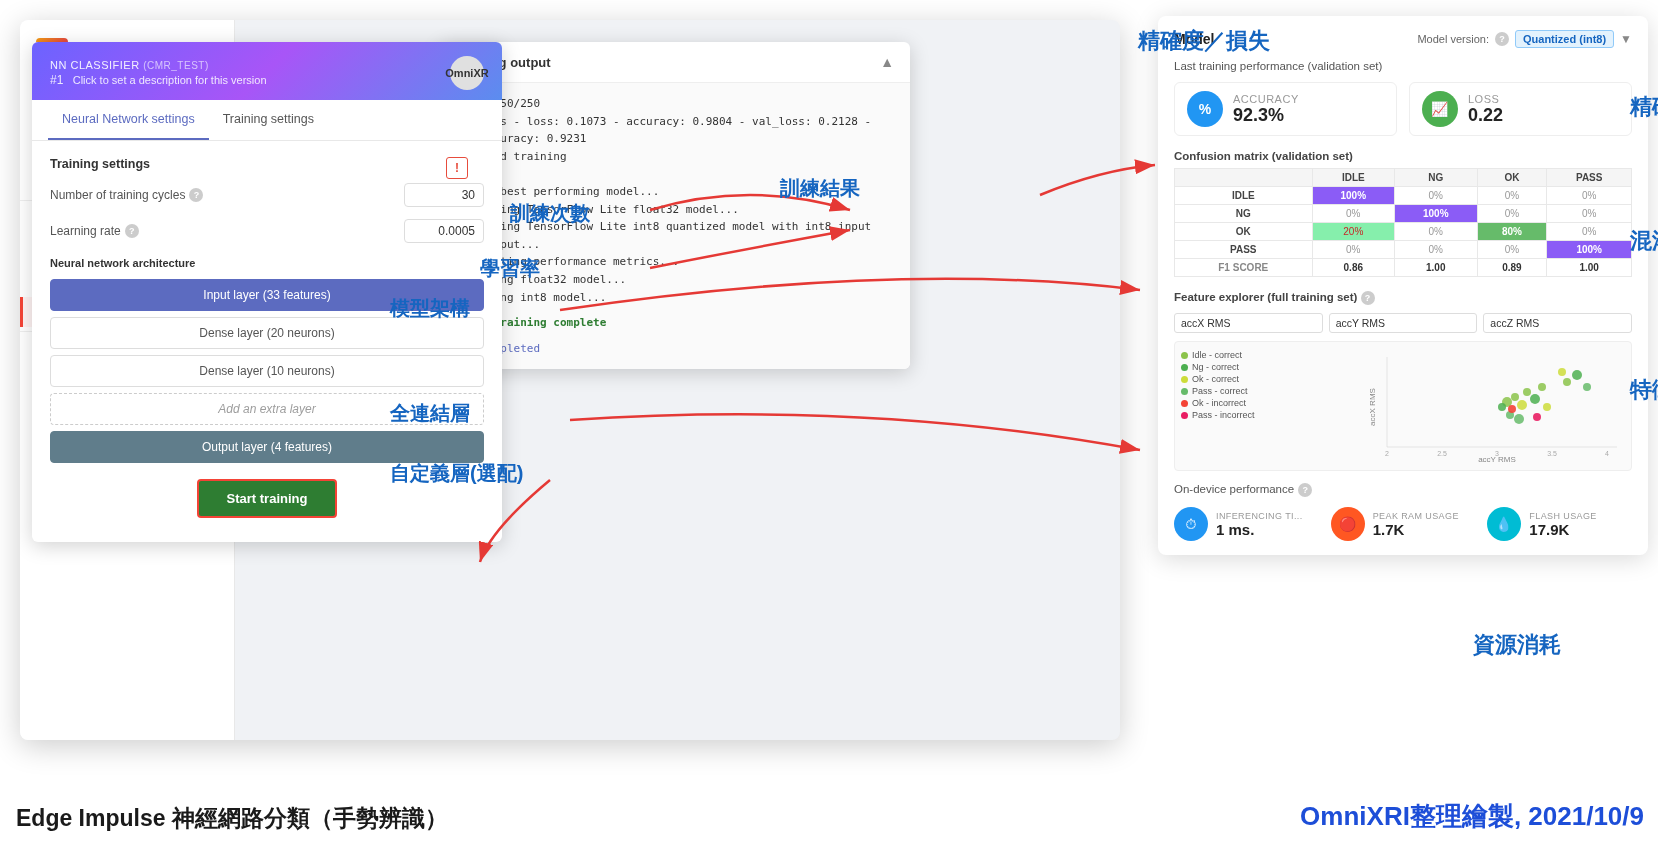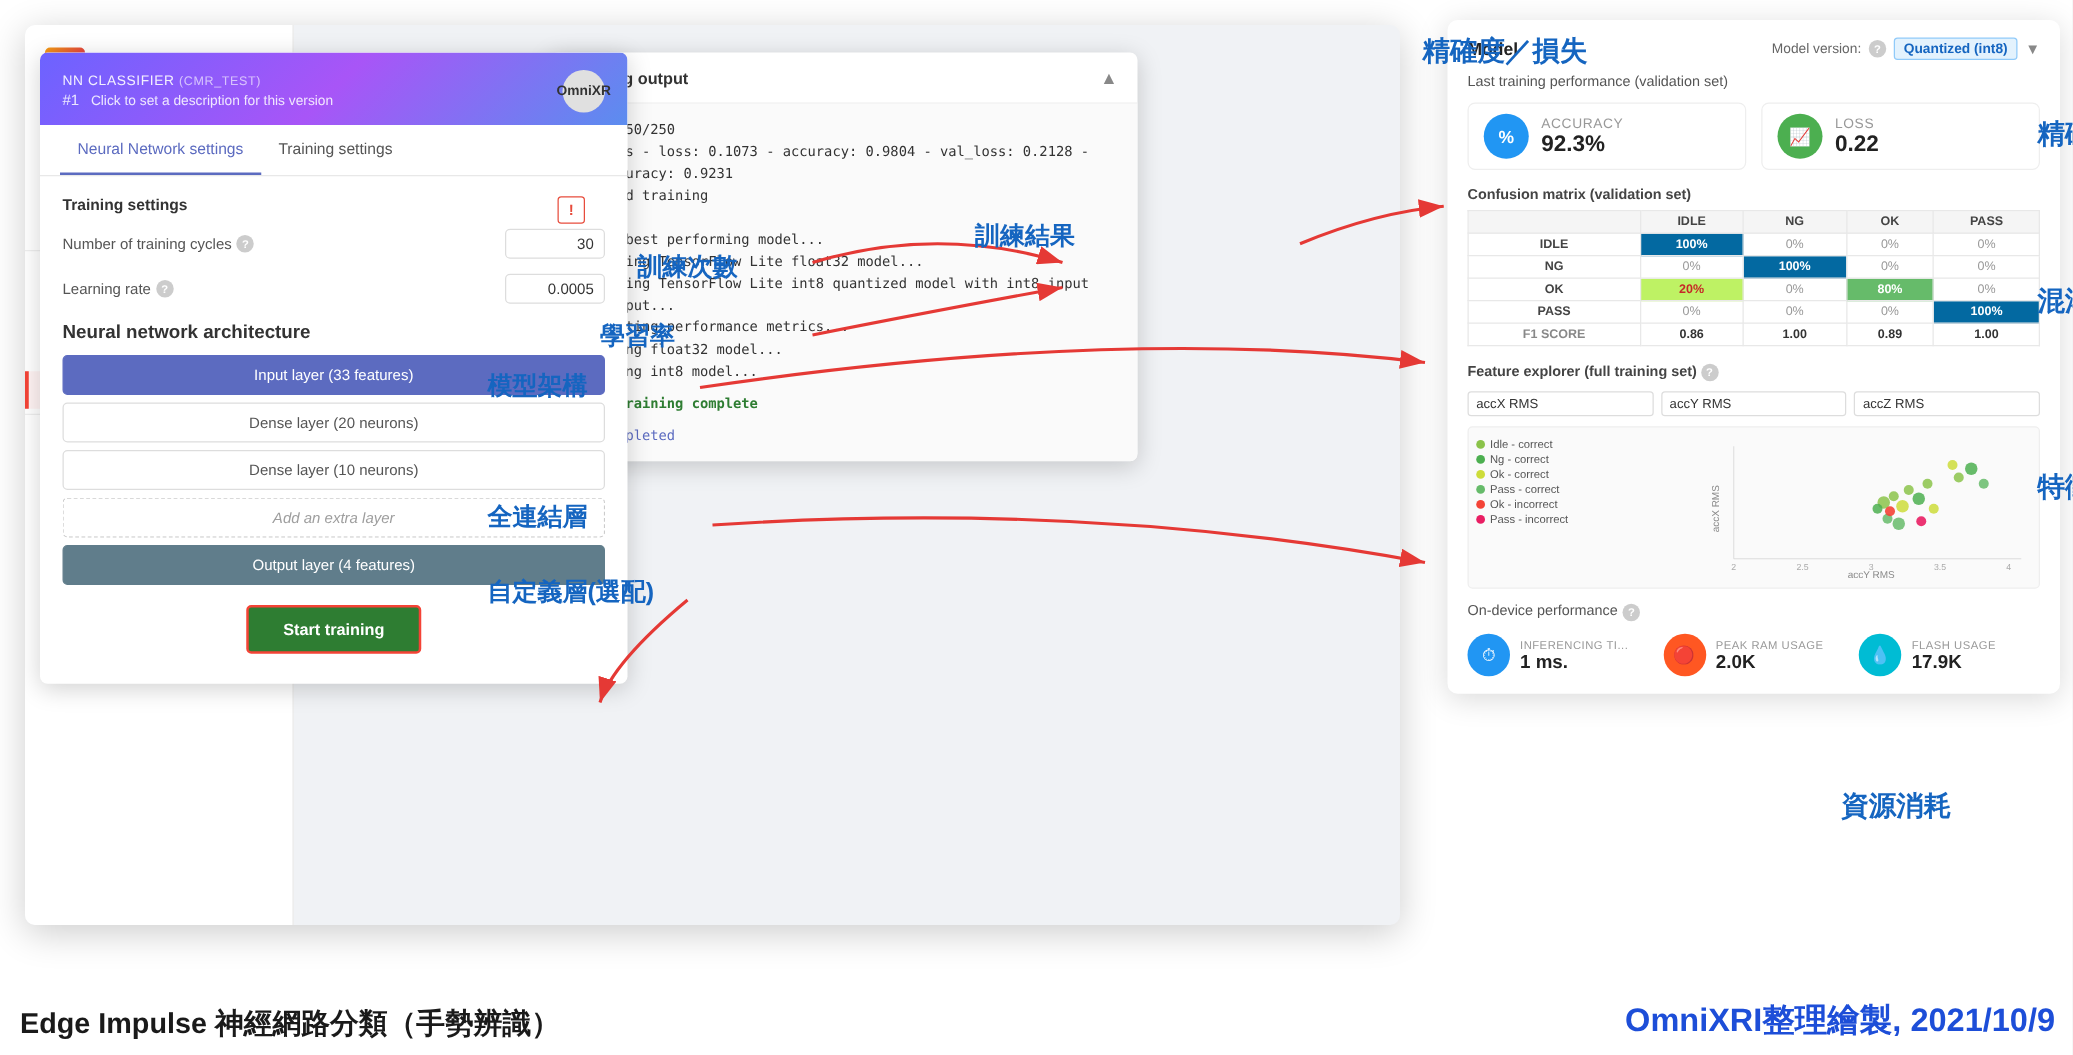--- a/index.html
+++ b/index.html
@@ -154,21 +154,21 @@
       text-align: right;
       color: #333;
     }
     .info-circle {
       width: 14px; height: 14px; border-radius: 50%;
       background: #ccc; color: #fff;
       display: inline-flex; align-items: center; justify-content: center;
       font-size: 9px; font-weight: bold; cursor: pointer;
     }
 
-    .nn-arch-title { font-size: 15px; font-weight: 600; color: #333; margin: 14px 0 10px; }
+    .nn-arch-title { font-size: 11px; font-weight: 600; color: #333; margin: 14px 0 10px; }
     .nn-layer {
       border: 1px solid #ddd;
       border-radius: 4px;
       padding: 8px 12px;
       text-align: center;
       font-size: 12px;
       color: #555;
       margin-bottom: 6px;
       cursor: pointer;
     }
@@ -293,23 +293,23 @@
       border-collapse: collapse;
       font-size: 10px;
       margin-bottom: 14px;
     }
     .confusion-table th, .confusion-table td {
       border: 1px solid #e8e8e8;
       padding: 3px 5px;
       text-align: center;
     }
     .confusion-table th { background: #f5f5f5; color: #444; font-weight: 600; }
-    .cell-100 { background: #0369a1; color: #fff; font-weight: 700; }
+    .cell-100 { background: #8b5cf6; color: #fff; font-weight: 700; }
     .cell-80 { background: #66bb6a; color: #fff; font-weight: 700; }
-    .cell-err { background: #bef264; color: #c62828; font-weight: 700; }
+    .cell-err { background: #86efac; color: #c62828; font-weight: 400; }
     .cell-0 { color: #999; }
     .cell-score { color: #333; font-weight: 600; }
 
     
     .feature-title { font-size: 11.5px; font-weight: 600; color: #444; margin-bottom: 8px; }
     .feature-dropdowns { display: flex; gap: 6px; margin-bottom: 8px; }
     .feature-select {
       border: 1px solid #ddd; border-radius: 3px;
       padding: 3px 20px 3px 6px; font-size: 10.5px; color: #333;
       background: #fff;
@@ -717,21 +717,21 @@
           <div class="perf-icon blue">⏱</div>
           <div>
             <div class="perf-label">INFERENCING TI...</div>
             <div class="perf-value">1 ms.</div>
           </div>
         </div>
         <div class="perf-card">
           <div class="perf-icon orange">🔴</div>
           <div>
             <div class="perf-label">PEAK RAM USAGE</div>
-            <div class="perf-value">2.0K</div>
+            <div class="perf-value">1.7K</div>
           </div>
         </div>
         <div class="perf-card">
           <div class="perf-icon cyan">💧</div>
           <div>
             <div class="perf-label">FLASH USAGE</div>
             <div class="perf-value">17.9K</div>
           </div>
         </div>
       </div>

